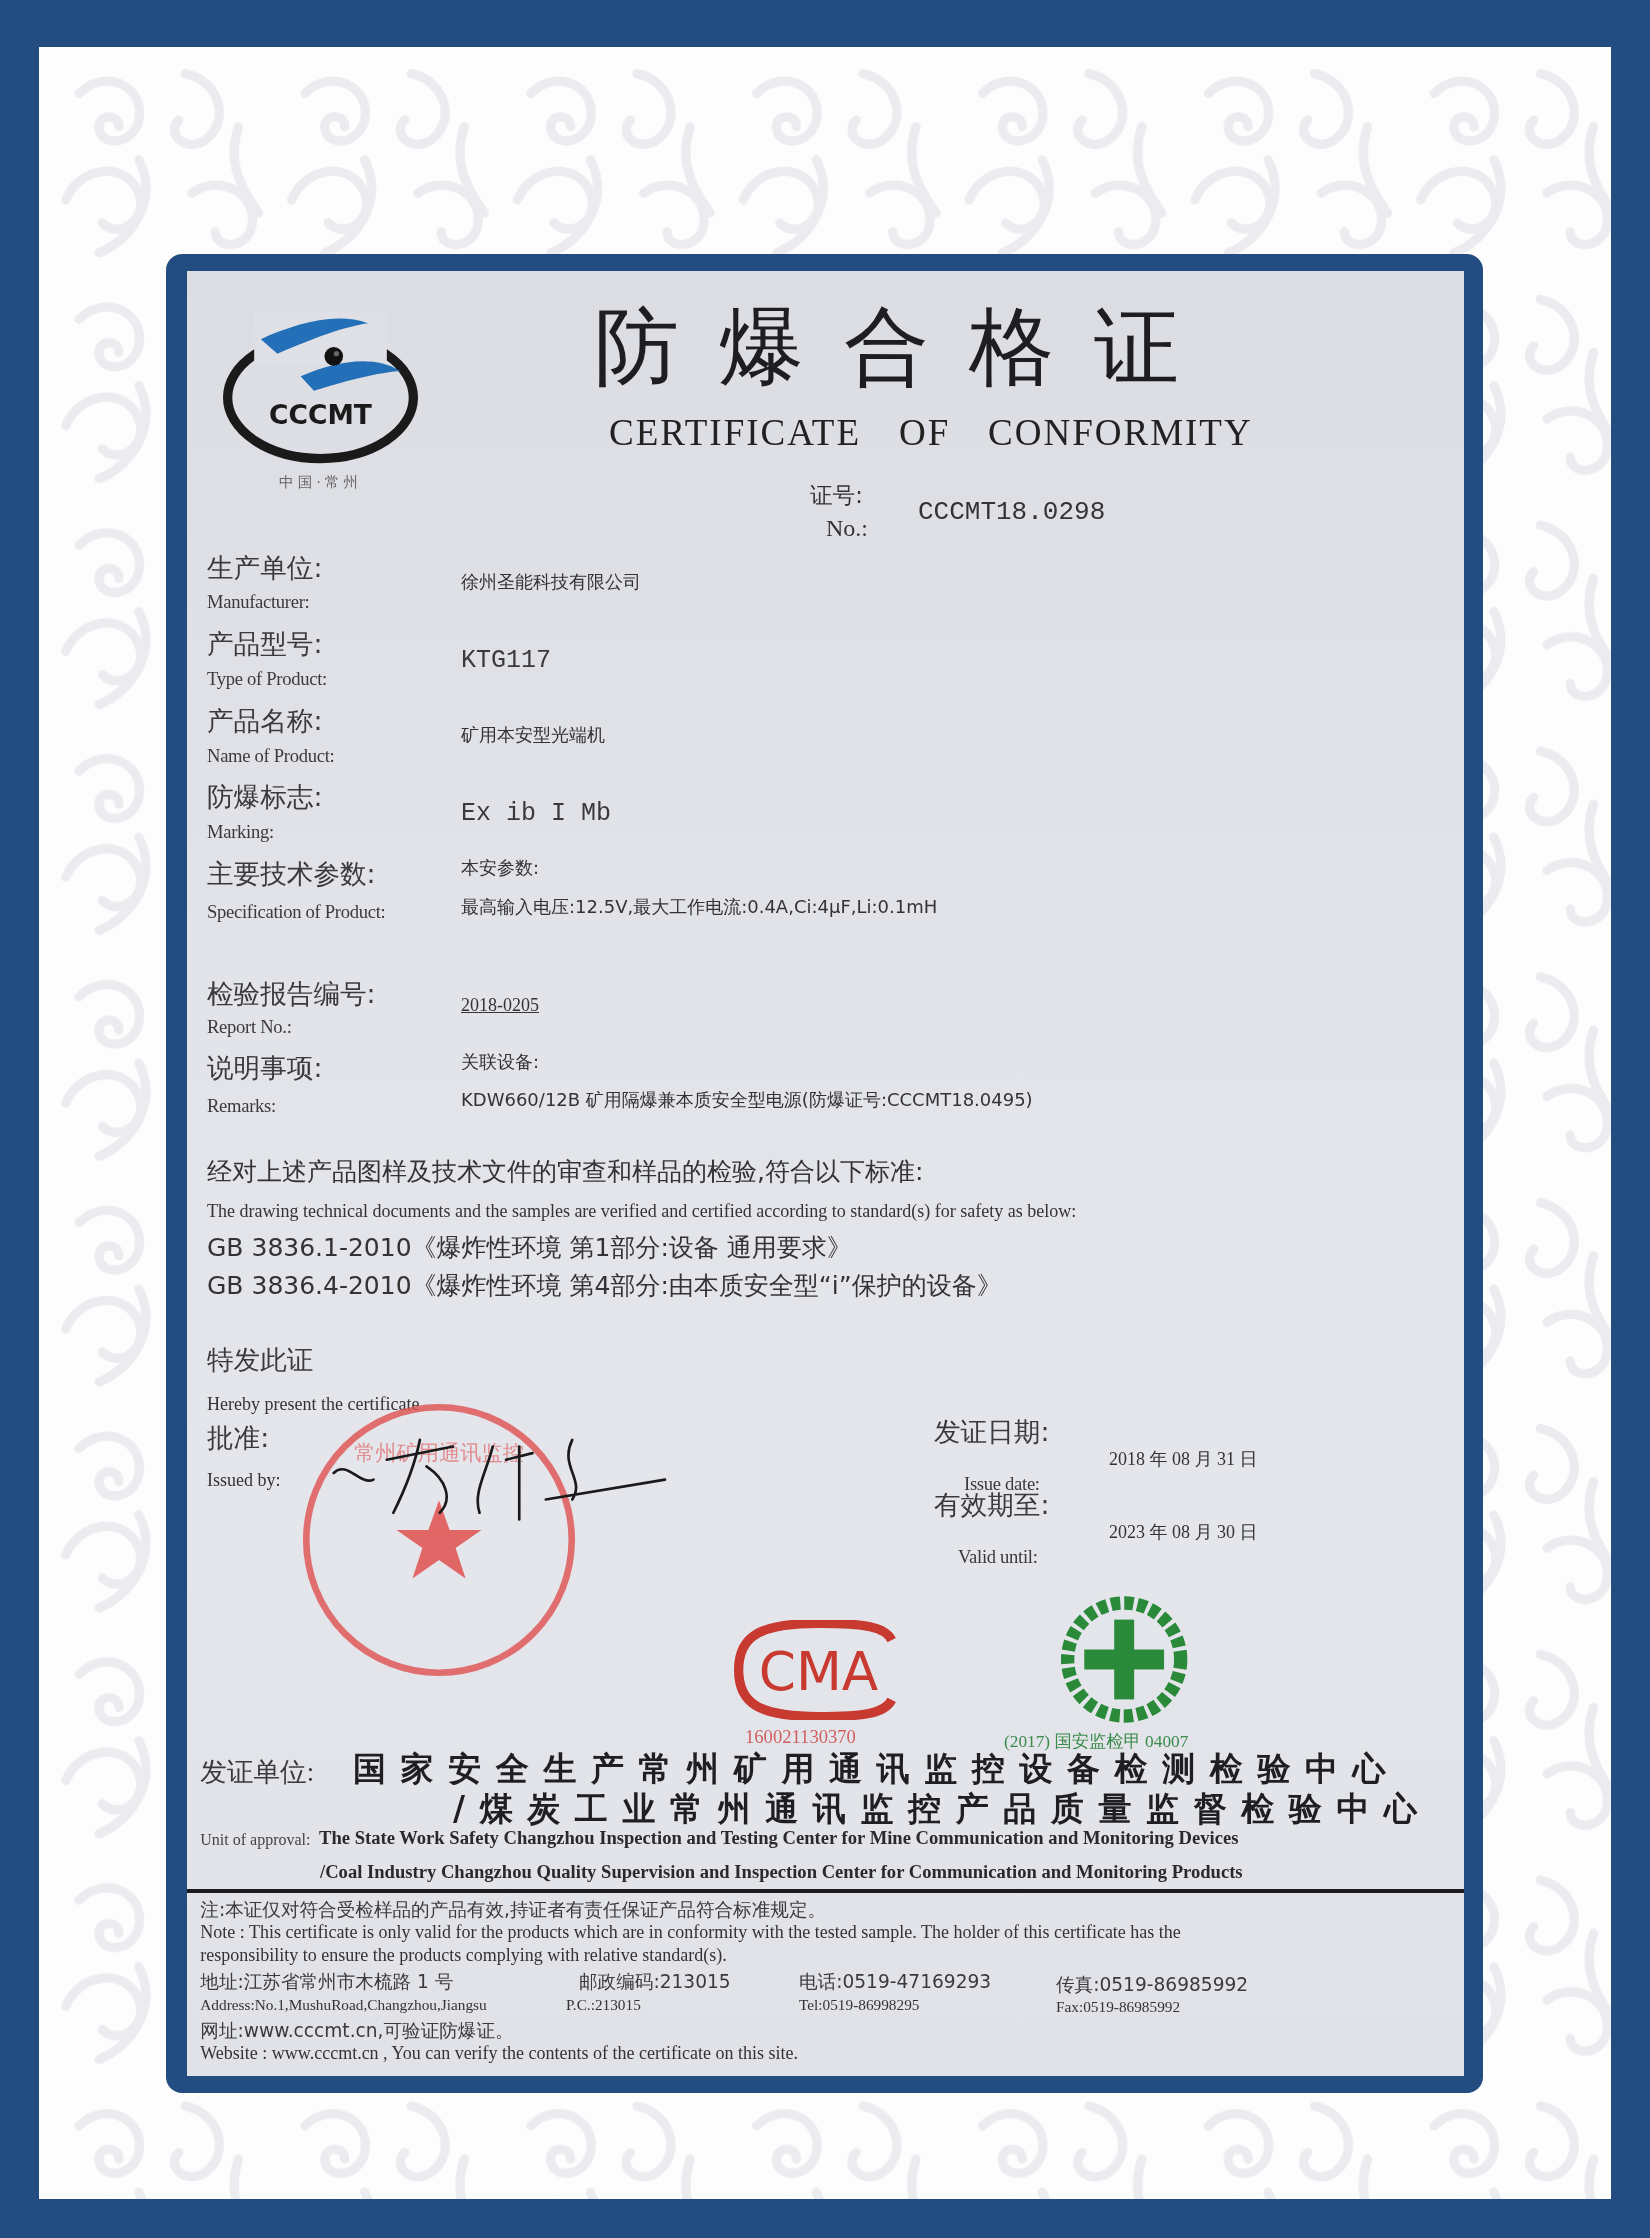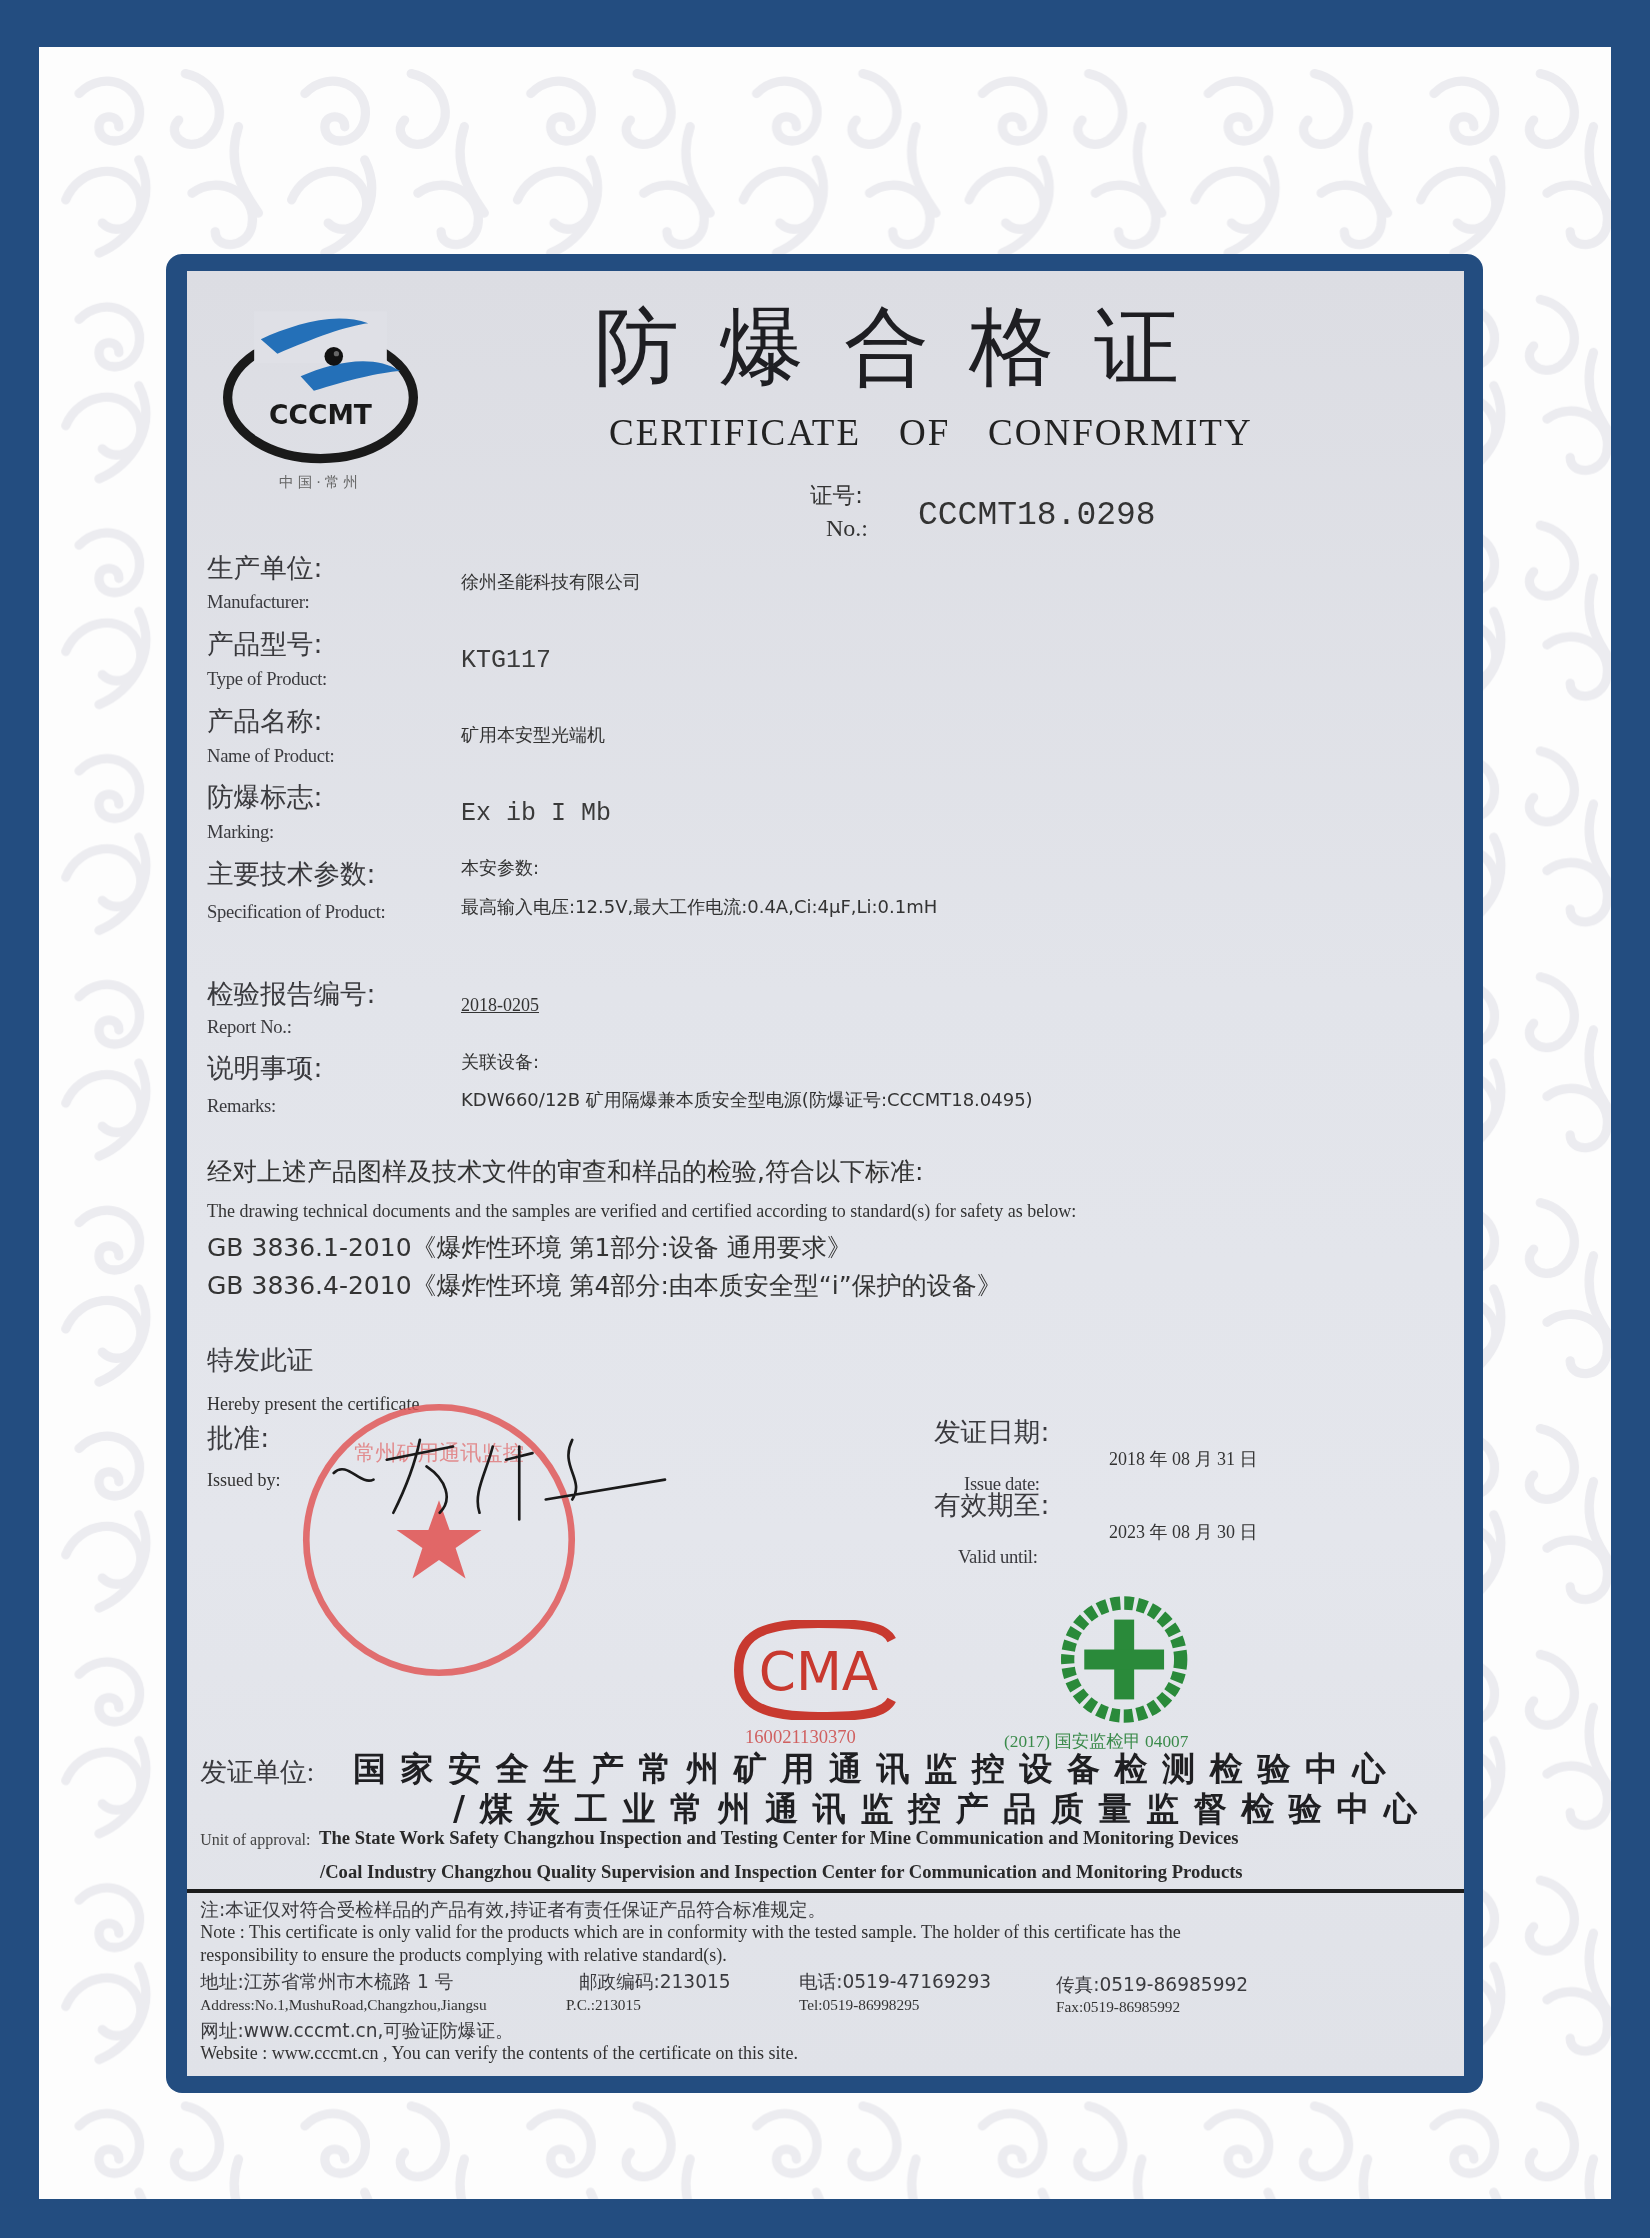--- a/index.html
+++ b/index.html
@@ -61,21 +61,21 @@
     <circle cx="184" cy="84" r="4" fill="#666"></circle>
     <text x="160" y="190" text-anchor="middle" font-family="DejaVu Sans, sans-serif" font-weight="bold" font-size="40" fill="#1a1a1a">CCCMT</text>
     <text x="160" y="285" text-anchor="middle" font-family="DejaVu Sans, sans-serif" font-size="22" fill="#666" letter-spacing="6">中国·常州</text>
   </svg>
 
   <div class="abs title-cn" style="left:407px;top:18.6px;">防爆合格证</div>
   <div class="abs en title-en" style="left:422px;top:140px;">CERTIFICATE OF CONFORMITY</div>
 
   <div class="abs cn" style="left:623px;top:209px;font-size:22.6px;color:#333;">证号:</div>
   <div class="abs en" style="left:639px;top:244px;font-size:24px;color:#333;">No.:</div>
-  <div class="abs mono" style="left:731px;top:226px;font-size:33px;color:#333;">CCCMT18.0298</div>
+  <div class="abs mono" style="left:731px;top:226px;font-size:26px;color:#333;">CCCMT18.0298</div>
 
   <div class="abs cn lbl-cn" style="left:20px;top:279px;">生产单位:</div>
   <div class="abs en lbl-en" style="left:20px;top:320px;">Manufacturer:</div>
   <div class="abs cn val" style="left:274px;top:299px;">徐州圣能科技有限公司</div>
 
   <div class="abs cn lbl-cn" style="left:20px;top:355px;">产品型号:</div>
   <div class="abs en lbl-en" style="left:20px;top:397px;">Type of Product:</div>
   <div class="abs mono val-mono" style="left:274px;top:375px;">KTG117</div>
 
   <div class="abs cn lbl-cn" style="left:20px;top:432px;">产品名称:</div>

